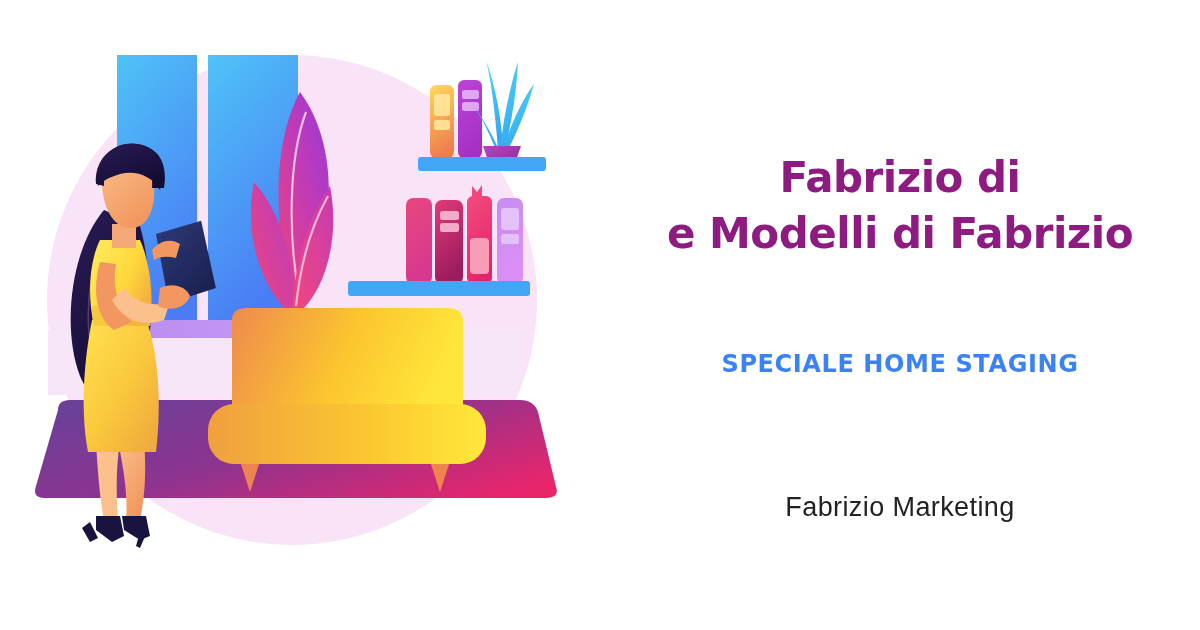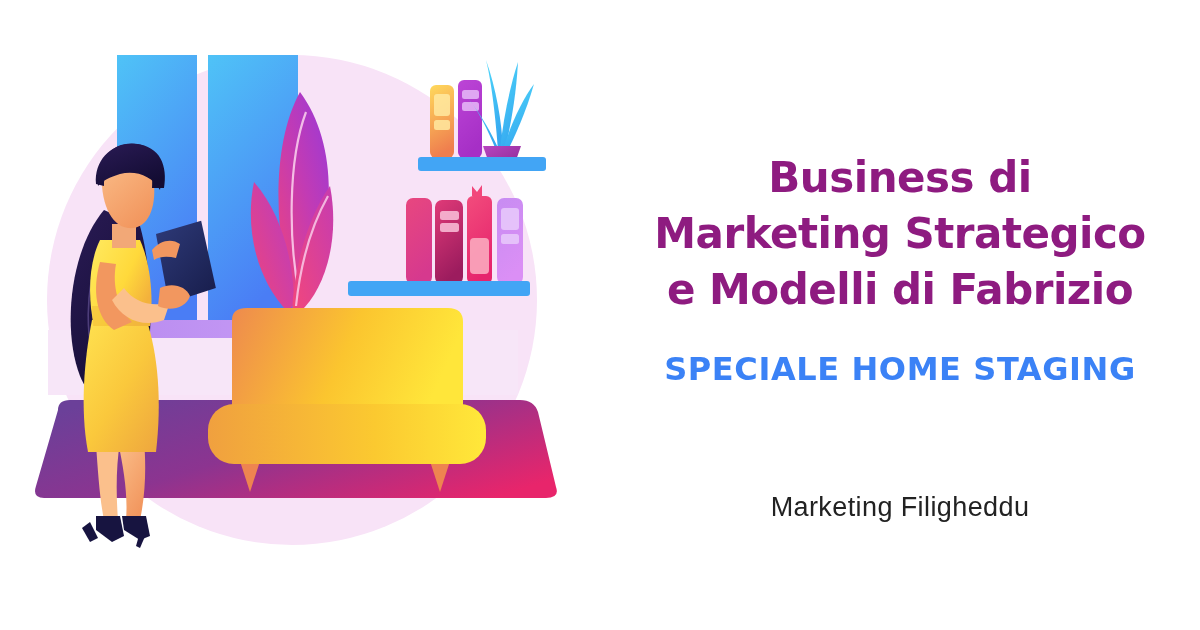--- a/index.html
+++ b/index.html
@@ -44,21 +44,21 @@
   }
   .title .line{display:block;white-space:nowrap;}
   .subtitle{
     position:absolute;
     left:0;top:350px;
     width:600px;
     text-align:center;
     color:#3B82F6;
     font-family:"DejaVu Sans", sans-serif;
     font-weight:bold;
-    font-size:32px;
+    font-size:24px;
     letter-spacing:0.6px;
   }
   .author{
     position:absolute;
     left:0;top:492px;
     width:600px;
     text-align:center;
     color:#222222;
     font-family:"Liberation Sans", sans-serif;
     font-weight:400;
@@ -266,21 +266,20 @@
         <path d="M158 232 L 204 222 L 214 290 L 166 302 Z" fill="url(#gTablet)" transform="rotate(-4 186 262)"></path>
         <path d="M152 250 C 160 240 172 238 180 244 L 176 258 C 168 256 160 256 154 260 Z" fill="#F2975F"></path>
         <path d="M112 300 C 122 320 144 328 164 320 L 170 302 C 152 308 134 302 124 288 Z" fill="#FBC08C"></path>
         <path d="M160 288 C 172 282 186 286 190 296 C 186 308 170 312 158 306 Z" fill="#F2975F"></path>
       </g>
     </svg>
   </div>
 
   <div class="text-block">
     <div class="title">
-      <span class="line">Business di</span>
-      <span class="line">Marketing Strategico</span>
+      <span class="line">Fabrizio di</span>
       <span class="line">e Modelli di Fabrizio</span>
     </div>
     <div class="subtitle">SPECIALE HOME STAGING</div>
-    <div class="author">Marketing Filigheddu</div>
+    <div class="author">Fabrizio Marketing</div>
   </div>
 
 </div>
 
 </body></html>

